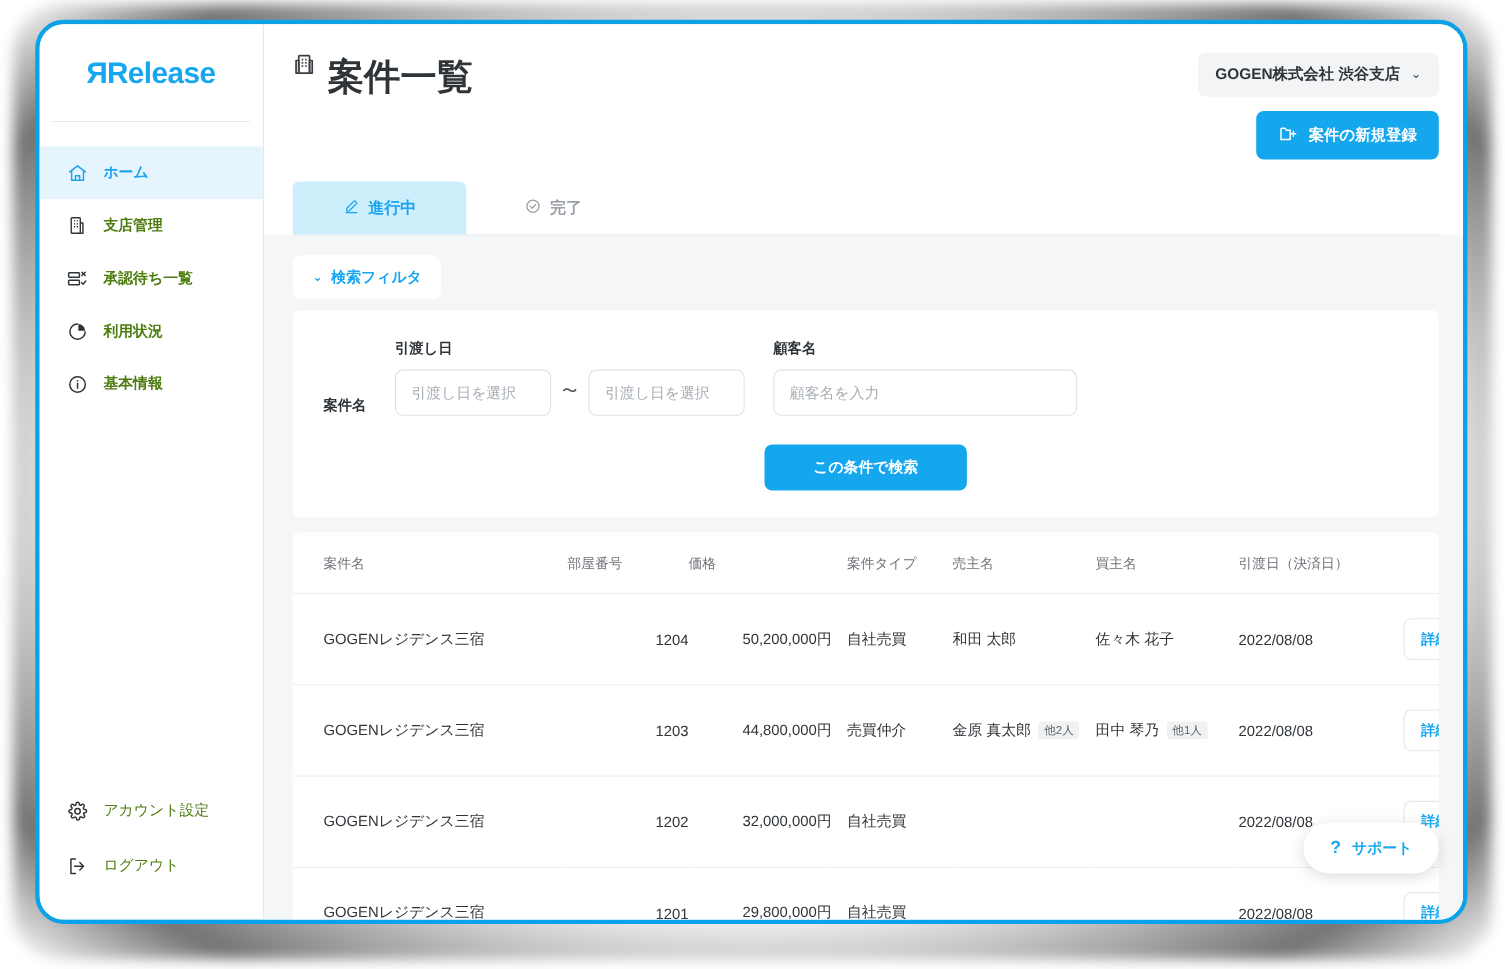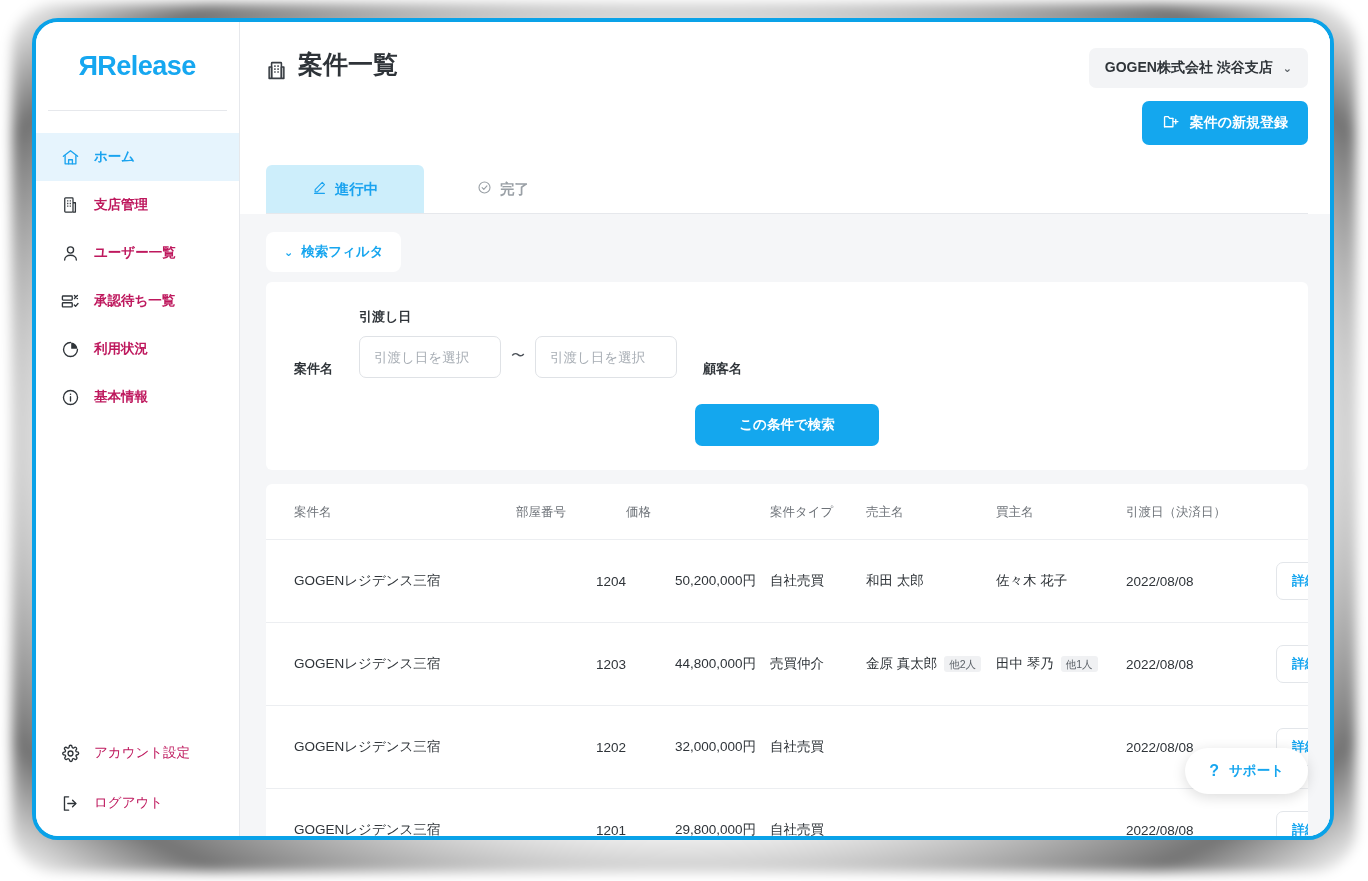--- a/index.html
+++ b/index.html
@@ -80,37 +80,37 @@
   }
 
   .nav-list { display: flex; flex-direction: column; font-weight: bold; }
 
   .nav-item {
     display: flex;
     align-items: center;
     gap: 14px;
     height: 48px;
     padding: 0 0 0 24px;
-    color: #be185d;
+    color: #4d7c0f;
     font-size: 13.5px;
     cursor: pointer;
     user-select: none;
   }
   .nav-item .nav-icon {
     width: 20px; height: 20px;
     display: flex; align-items: center; justify-content: center;
     flex: 0 0 20px;
     color: #2f3439;
   }
   .nav-item.active { background: #e6f4fd; color: #1aa3ef; }
   .nav-item.active .nav-icon { color: #1aa3ef; }
 
   .nav-spacer { flex: 1 1 auto; }
 
-  .nav-bottom { padding-bottom: 8px; }
+  .nav-bottom { padding-bottom: 24px; }
   .nav-bottom .nav-item { height: 50px; }
 
   
   #main {
     flex: 1 1 auto;
     display: flex;
     flex-direction: column;
     min-width: 0;
     background: #f5f6f8;
   }
@@ -124,23 +124,23 @@
 
   .topbar-row {
     display: flex;
     align-items: flex-start;
     justify-content: space-between;
     padding-top: 26px;
   }
 
   .page-title {
     display: flex;
-    align-items: flex-end;
+    align-items: flex-start;
     gap: 11px;
-    font-size: 25px;
+    font-size: 33px;
     font-weight: 700;
     color: #2f3439;
   }
   .page-title .title-icon { color: #3a3f45; display: flex; }
 
   .topbar-right { display: flex; flex-direction: column; align-items: flex-end; gap: 13px; }
 
   .org-select {
     display: flex;
     align-items: center;
@@ -397,29 +397,20 @@
           <span class="nav-icon">
             <svg width="18" height="18" viewBox="0 0 24 24" fill="none" stroke="currentColor" stroke-width="1.7" stroke-linejoin="round">
                 <rect x="5" y="2.6" width="11" height="18.8" rx="1"></rect>
                 <path d="M16 9h3.2v12.4H16"></path>
                 <path d="M8.2 6.4h1.6M11.6 6.4h1.6M8.2 10h1.6M11.6 10h1.6M8.2 13.6h1.6M11.6 13.6h1.6"></path>
               </svg>
           </span>
           <span>支店管理</span>
         </div>
 
-        <div class="nav-item">
-          <span class="nav-icon">
-            <svg width="19" height="19" viewBox="0 0 24 24" fill="none" stroke="currentColor" stroke-width="1.7" stroke-linecap="round">
-                <circle cx="12" cy="7.6" r="3.9"></circle>
-                <path d="M4.6 20.2c0-3.7 3.3-6 7.4-6s7.4 2.3 7.4 6"></path>
-              </svg>
-          </span>
-          <span>ユーザー一覧</span>
-        </div>
 
         <div class="nav-item">
           <span class="nav-icon">
             <svg width="20" height="19" viewBox="0 0 24 24" fill="none" stroke="currentColor" stroke-width="1.7" stroke-linecap="round" stroke-linejoin="round">
                 <rect x="2.4" y="5" width="12.4" height="5.2" rx="0.9"></rect>
                 <rect x="2.4" y="13.6" width="12.4" height="5.2" rx="0.9"></rect>
                 <path d="M17.6 4.4l3.8 3.8M21.4 4.4l-3.8 3.8"></path>
                 <path d="M17.4 16.4l1.6 1.7 3.1-3.5"></path>
               </svg>
           </span>
@@ -552,20 +543,21 @@
               <label class="field-label">引渡し日</label>
               <div class="date-pair">
                 <input class="text-input w-date" type="text" placeholder="引渡し日を選択" style="">
                 <span class="tilde">〜</span>
                 <input class="text-input w-date" type="text" placeholder="引渡し日を選択" style="">
               </div>
             </div>
 
             <div class="field-group">
               <label class="field-label">顧客名</label>
+              <input class="text-input w-client" type="text" placeholder="顧客名を入力" style="">
             </div>
 
           </div>
 
           <div class="filter-actions">
             <button class="solid-btn">この条件で検索</button>
           </div>
         </section>
 
         <section class="table-card">

